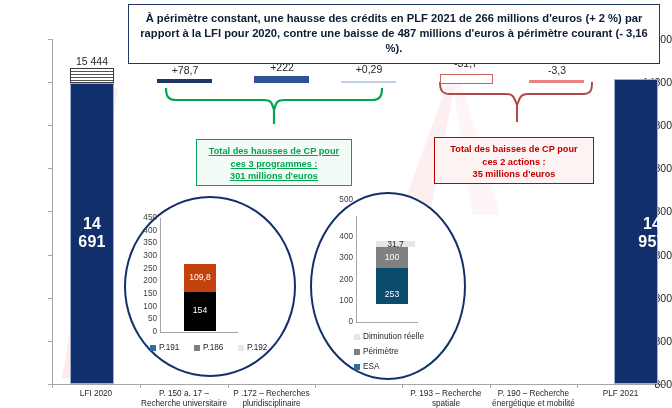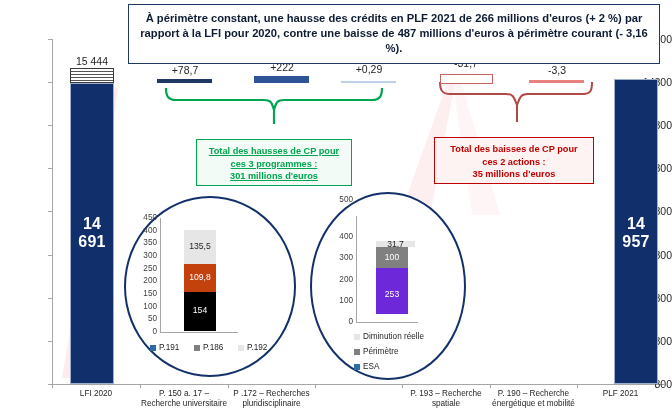--- a/index.html
+++ b/index.html
@@ -144,21 +144,21 @@
   <div class="bar dbar-pale" style="left:341px;top:81px;width:55px;height:2px;"></div>
   <div class="dlabel" style="left:336px;top:63px;width:66px;">+0,29</div>
 
   <div class="bar dbar-red-hollow" style="left:440px;top:74px;width:53px;height:10px;"></div>
   <div class="dlabel" style="left:433px;top:57px;width:66px;">-31,7</div>
 
   <div class="bar dbar-red" style="left:529px;top:80px;width:55px;height:3px;"></div>
   <div class="dlabel" style="left:524px;top:64px;width:66px;">-3,3</div>
 
   <div class="bar bar-navy" style="left:614px;top:79px;width:44px;height:305px;">
-    <div class="bar-label-in" style="top:135px;">14 957</div>
+    <div class="bar-label-in" style="top:135px;margin-left:16px;">14 957</div>
   </div>
 
   <div class="ctick" style="left:52px;"></div>
   <div class="ctick" style="left:140px;"></div>
   <div class="ctick" style="left:228px;"></div>
   <div class="ctick" style="left:315px;"></div>
   <div class="ctick" style="left:402px;"></div>
   <div class="ctick" style="left:490px;"></div>
   <div class="ctick" style="left:577px;"></div>
   <div class="ctick" style="left:664px;"></div>
@@ -204,23 +204,20 @@
     <div class="mini-ytick" style="left:0;top:110.7px;width:33px;">100</div>
     <div class="mini-ytick" style="left:0;top:123.3px;width:33px;">50</div>
     <div class="mini-ytick" style="left:0;top:136px;width:33px;">0</div>
 
     <div class="mini-seg" style="left:60px;top:96.0px;width:32px;height:39.0px;background:#000000;">
       <div class="mini-seg-label" style="top:13px;color:#ffffff;">154</div>
     </div>
     <div class="mini-seg" style="left:60px;top:68.2px;width:32px;height:27.8px;background:#c2410c;">
       <div class="mini-seg-label" style="top:8px;color:#ffffff;">109,8</div>
     </div>
-    <div class="mini-seg" style="left:60px;top:33.9px;width:32px;height:34.3px;background:#e6e6e6;">
-      <div class="mini-seg-label" style="top:11px;color:#262626;">135,5</div>
-    </div>
 
     <div class="mini-legend-item" style="left:26px;top:147px;">
       <span class="swatch" style="background:#2e6da4;"></span><span>P.191</span>
     </div>
     <div class="mini-legend-item" style="left:70px;top:147px;">
       <span class="swatch" style="background:#808080;"></span><span>P.186</span>
     </div>
     <div class="mini-legend-item" style="left:114px;top:147px;">
       <span class="swatch" style="background:#e6e6e6;"></span><span>P.192</span>
     </div>
@@ -232,21 +229,21 @@
     <div class="mini-axis-line" style="left:46px;top:24px;width:1px;height:106px;"></div>
     <div class="mini-axis-line" style="left:46px;top:130px;width:62px;height:1px;"></div>
 
     <div class="mini-ytick" style="left:10px;top:8px;width:33px;">500</div>
     <div class="mini-ytick" style="left:10px;top:45.2px;width:33px;">400</div>
     <div class="mini-ytick" style="left:10px;top:66.4px;width:33px;">300</div>
     <div class="mini-ytick" style="left:10px;top:87.6px;width:33px;">200</div>
     <div class="mini-ytick" style="left:10px;top:108.8px;width:33px;">100</div>
     <div class="mini-ytick" style="left:10px;top:130px;width:33px;">0</div>
 
-    <div class="mini-seg" style="left:66px;top:76.4px;width:32px;height:46px;background:#6d28d9;">
+    <div class="mini-seg" style="left:66px;top:76.4px;width:32px;height:36px;background:#0c4a6e;">
       <div class="mini-seg-label" style="top:21px;color:#ffffff;">253</div>
     </div>
     <div class="mini-seg" style="left:66px;top:55.2px;width:32px;height:21.2px;background:#808080;">
       <div class="mini-seg-label" style="top:5px;color:#ffffff;">100</div>
     </div>
     <div class="mini-seg" style="left:66px;top:48.5px;width:39px;height:6.7px;background:#e6e6e6;">
       <div class="mini-seg-label" style="top:-2px;color:#262626;">31,7</div>
     </div>
 
     <div class="mini-legend-item" style="left:44px;top:140px;">

